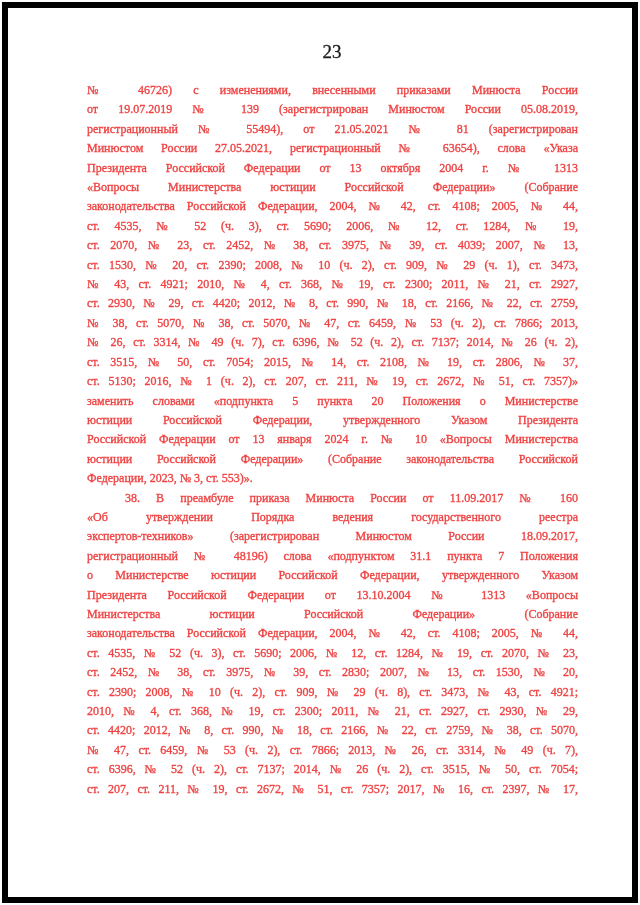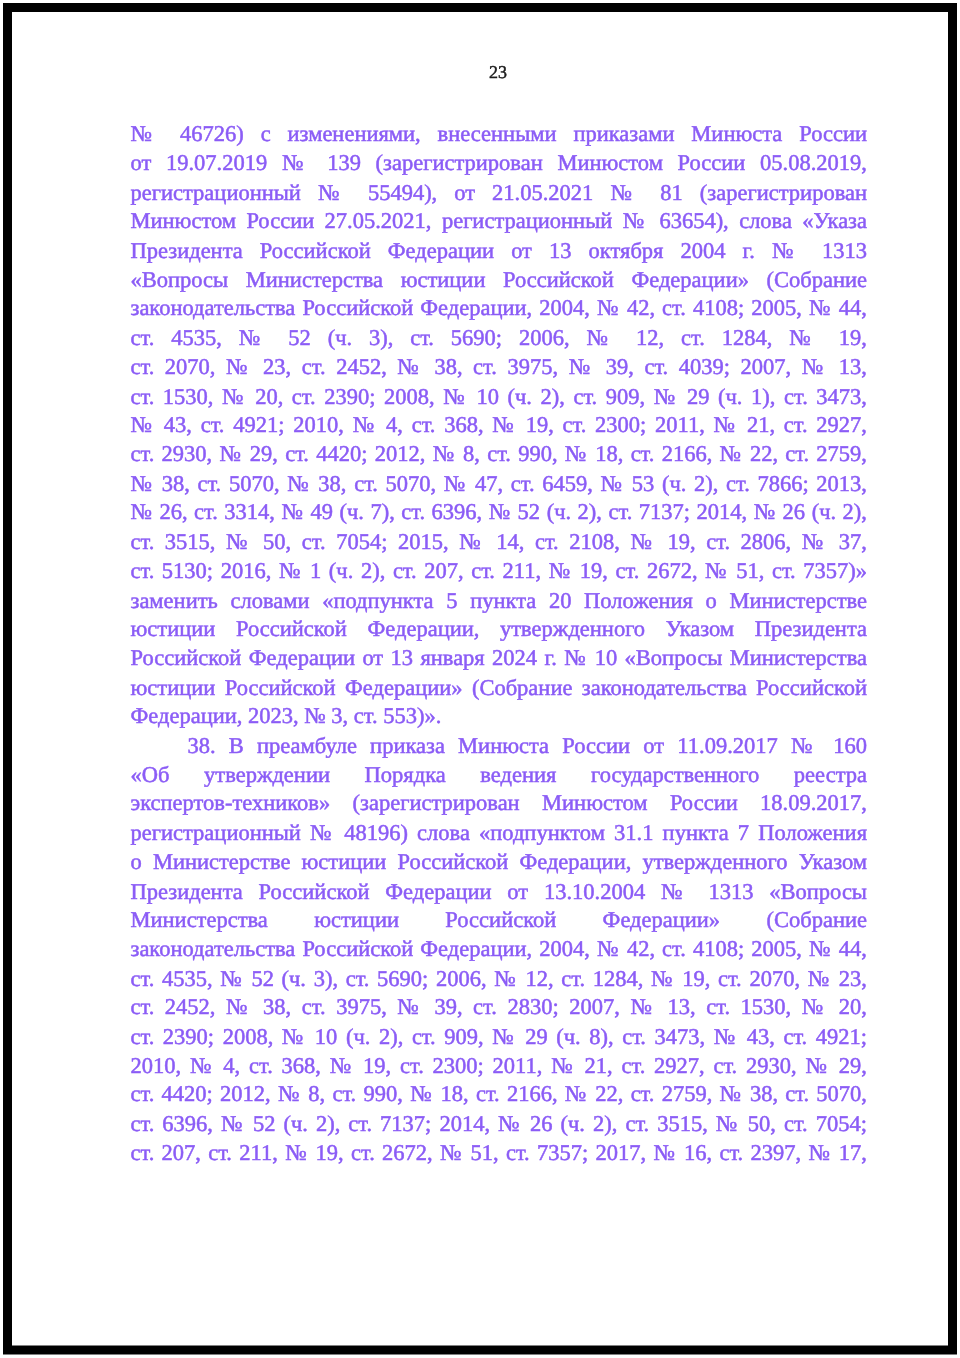--- a/index.html
+++ b/index.html
@@ -14,32 +14,32 @@
     left: 2px; top: 2px;
     width: 636px; height: 901px;
     border: 6px solid #000000;
     background: #ffffff;
   }
   .page-number {
     position: absolute;
     top: 33px; left: 0;
     width: 100%;
     text-align: center;
-    font-size: 12px;
+    font-size: 19px;
     color: #1c1c1c;
     padding-left: 24px;
     -webkit-text-stroke: 0.3px;
   }
   .page-body {
     position: absolute;
     left: 79px; top: 73px;
     width: 491px;
-    font-size: 15px;
+    font-size: 12px;
     line-height: 19.4px;
-    color: #8b5cf6;
+    color: #ef4444;
     -webkit-text-stroke: 0.35px;
   }
   .para { margin: 0; }
   .line { text-align: justify; }
   .line.just { text-align-last: justify; }
   .para.indent .line:first-child { text-indent: 38px; font-family: Liberation Serif, serif; }
 </style>
 </head>
 <body>
 
@@ -77,17 +77,18 @@
         <div class="line just">регистрационный № 48196) слова «подпунктом 31.1 пункта 7 Положения</div>
         <div class="line just">о Министерстве юстиции Российской Федерации, утвержденного Указом</div>
         <div class="line just">Президента Российской Федерации от 13.10.2004 № 1313 «Вопросы</div>
         <div class="line just">Министерства юстиции Российской Федерации» (Собрание</div>
         <div class="line just">законодательства Российской Федерации, 2004, № 42, ст. 4108; 2005, № 44,</div>
         <div class="line just">ст. 4535, № 52 (ч. 3), ст. 5690; 2006, № 12, ст. 1284, № 19, ст. 2070, № 23,</div>
         <div class="line just">ст. 2452, № 38, ст. 3975, № 39, ст. 2830; 2007, № 13, ст. 1530, № 20,</div>
         <div class="line just">ст. 2390; 2008, № 10 (ч. 2), ст. 909, № 29 (ч. 8), ст. 3473, № 43, ст. 4921;</div>
         <div class="line just">2010, № 4, ст. 368, № 19, ст. 2300; 2011, № 21, ст. 2927, ст. 2930, № 29,</div>
         <div class="line just">ст. 4420; 2012, № 8, ст. 990, № 18, ст. 2166, № 22, ст. 2759, № 38, ст. 5070,</div>
+        <div class="line just">№ 47, ст. 6459, № 53 (ч. 2), ст. 7866; 2013, № 26, ст. 3314, № 49 (ч. 7),</div>
         <div class="line just">ст. 6396, № 52 (ч. 2), ст. 7137; 2014, № 26 (ч. 2), ст. 3515, № 50, ст. 7054;</div>
         <div class="line just">ст. 207, ст. 211, № 19, ст. 2672, № 51, ст. 7357; 2017, № 16, ст. 2397, № 17,</div>
       </div>
   </div>
 </div>
 
 </body></html>

